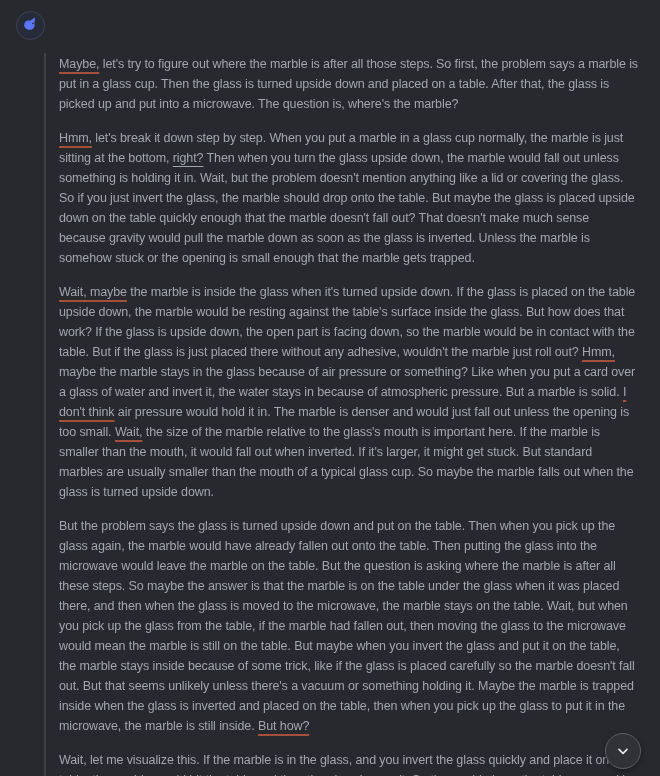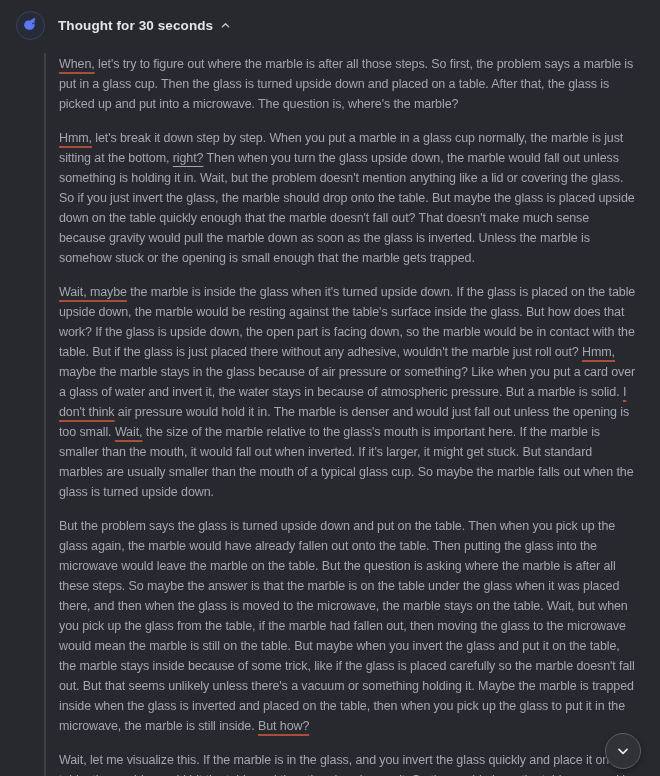--- a/index.html
+++ b/index.html
@@ -61,33 +61,25 @@
 
 <div class="header">
   <div class="avatar">
     <span style="display:flex;">
       <svg width="17" height="17" viewBox="0 0 24 24" fill="currentColor">
         <path d="M6.2 16.2c-2-1.3-3.2-3.6-2.9-6 .3-3.4 3.2-5.9 6.3-5.8 1 0 2 .3 2.9.9l6.9-2.7c.5-.2 1.1.3.9.9l-2.4 6.4c.7 3-0.9 6.2-3.9 7.4-2.7 1.1-5.6.4-7.8-1.1z" transform="rotate(-12 12 12)"></path>
         <circle cx="15.4" cy="9.2" r="1.2" fill="#262b3a"></circle>
       </svg>
     </span>
   </div>
-  <div class="title-row">
-    <span class="title">Thought for 30 seconds</span>
-    <span class="chev">
-      <svg width="11" height="11" viewBox="0 0 24 24" fill="none" stroke="currentColor" stroke-width="3" stroke-linecap="round" stroke-linejoin="round">
-        <polyline points="5 15 12 8 19 15"></polyline>
-      </svg>
-    </span>
-  </div>
 </div>
 
 <div class="thought">
   <div>
-      <p class="para"><span class="hl">When,</span><span> let's try to figure out where the marble is after all those steps. So first, the problem says a marble is put in a glass cup. Then the glass is turned upside down and placed on a table. After that, the glass is picked up and put into a microwave. The question is, where's the marble?</span></p>
+      <p class="para"><span class="hl">Maybe,</span><span> let's try to figure out where the marble is after all those steps. So first, the problem says a marble is put in a glass cup. Then the glass is turned upside down and placed on a table. After that, the glass is picked up and put into a microwave. The question is, where's the marble?</span></p>
       <p class="para"><span class="hl">Hmm,</span><span> let's break it down step by step. When you put a marble in a glass cup normally, the marble is just sitting at the bottom, </span><span class="hl dashed">right?</span><span> Then when you turn the glass upside down, the marble would fall out unless something is holding it in. Wait, but the problem doesn't mention anything like a lid or covering the glass. So if you just invert the glass, the marble should drop onto the table. But maybe the glass is placed upside down on the table quickly enough that the marble doesn't fall out? That doesn't make much sense because gravity would pull the marble down as soon as the glass is inverted. Unless the marble is somehow stuck or the opening is small enough that the marble gets trapped.</span></p>
       <p class="para"><span class="hl">Wait, maybe</span><span> the marble is inside the glass when it's turned upside down. If the glass is placed on the table upside down, the marble would be resting against the table's surface inside the glass. But how does that work? If the glass is upside down, the open part is facing down, so the marble would be in contact with the table. But if the glass is just placed there without any adhesive, wouldn't the marble just roll out? </span><span class="hl">Hmm,</span><span> maybe the marble stays in the glass because of air pressure or something? Like when you put a card over a glass of water and invert it, the water stays in because of atmospheric pressure. But a marble is solid. </span><span class="hl">I don't think</span><span> air pressure would hold it in. The marble is denser and would just fall out unless the opening is too small. </span><span class="hl">Wait,</span><span> the size of the marble relative to the glass's mouth is important here. If the marble is smaller than the mouth, it would fall out when inverted. If it's larger, it might get stuck. But standard marbles are usually smaller than the mouth of a typical glass cup. So maybe the marble falls out when the glass is turned upside down.</span></p>
       <p class="para"><span>But the problem says the glass is turned upside down and put on the table. Then when you pick up the glass again, the marble would have already fallen out onto the table. Then putting the glass into the microwave would leave the marble on the table. But the question is asking where the marble is after all these steps. So maybe the answer is that the marble is on the table under the glass when it was placed there, and then when the glass is moved to the microwave, the marble stays on the table. Wait, but when you pick up the glass from the table, if the marble had fallen out, then moving the glass to the microwave would mean the marble is still on the table. But maybe when you invert the glass and put it on the table, the marble stays inside because of some trick, like if the glass is placed carefully so the marble doesn't fall out. But that seems unlikely unless there's a vacuum or something holding it. Maybe the marble is trapped inside when the glass is inverted and placed on the table, then when you pick up the glass to put it in the microwave, the marble is still inside. </span><span class="hl">But how?</span></p>
       <p class="para"><span>Wait, let me visualize this. If the marble is in the glass, and you invert the glass quickly and place it on the table, the marble would hit the table and then the glass is over it. So the marble is on the table, covered by the upside-down glass. Then when you pick up the glass, the marble remains on the table. So when you put the glass into the microwave, the marble is still on the table. Therefore, the answer would be the marble is on the</span></p>
     </div>
 </div>
 
 <div class="scroll-btn">
   <span style="display:flex;">
     <svg width="16" height="16" viewBox="0 0 24 24" fill="none" stroke="currentColor" stroke-width="2.4" stroke-linecap="round" stroke-linejoin="round">

